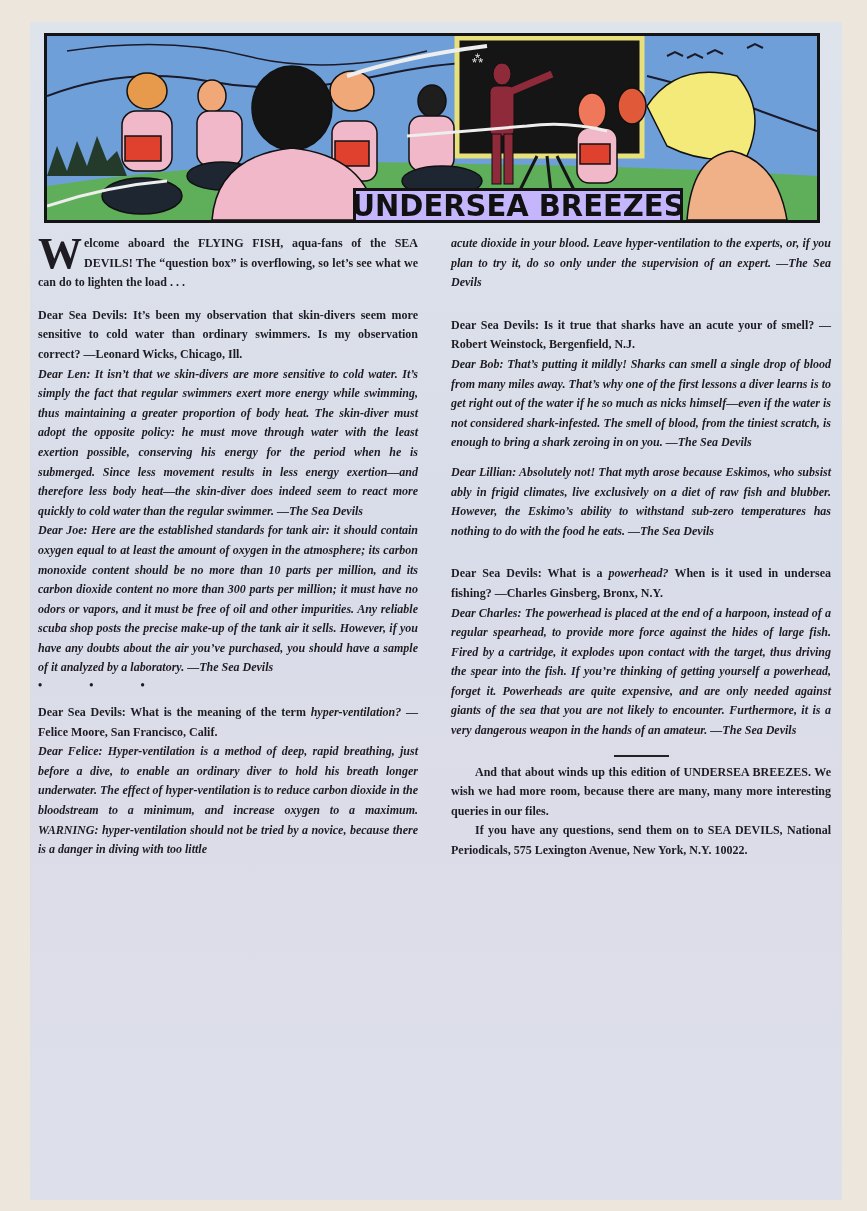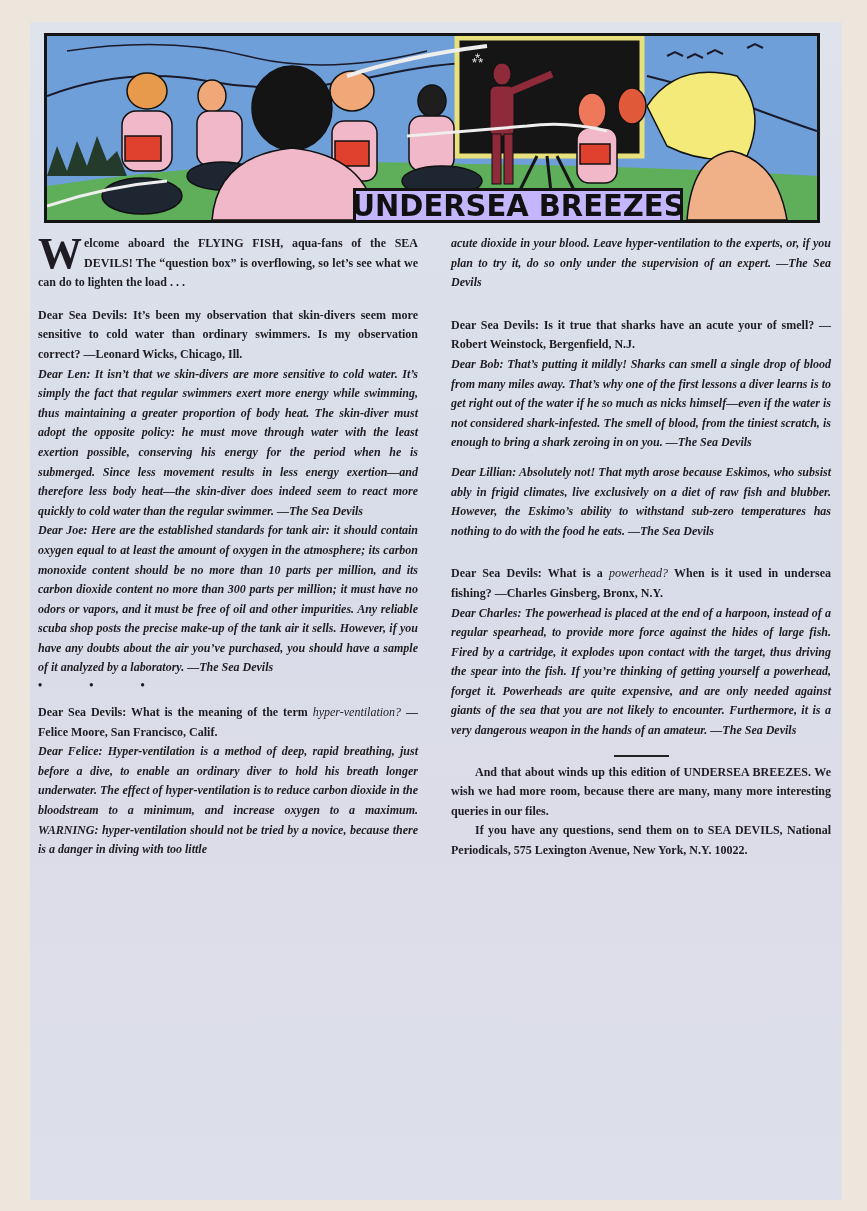--- a/index.html
+++ b/index.html
@@ -40,21 +40,21 @@
   .col-right { left: 451px; }
   .col p { margin: 0; }
   .q { margin-top: 13px !important; }
   .a { font-style: italic; }
   .intro::first-letter {
     float: left; font-size: 44px; line-height: 36px; font-weight: bold;
     padding-right: 2px; margin-top: 2px;
   }
   .intro { font-weight: bold; }
   .q { font-weight: bold; }
-  .q em { font-weight: normal; }
+  .q em { font-weight: bold; }
   .a { font-weight: bold; }
   .dots { letter-spacing: 22px; font-weight: bold; line-height: 10px; margin: 2px 0 4px 0 !important; }
   .rule {
     width: 55px; height: 2px; background: #222; margin: 14px auto 6px auto;
   }
   .closing { font-weight: bold; text-indent: 24px; }
   .sp { height: 10px; }
 </style>
 </head>
 <body>

